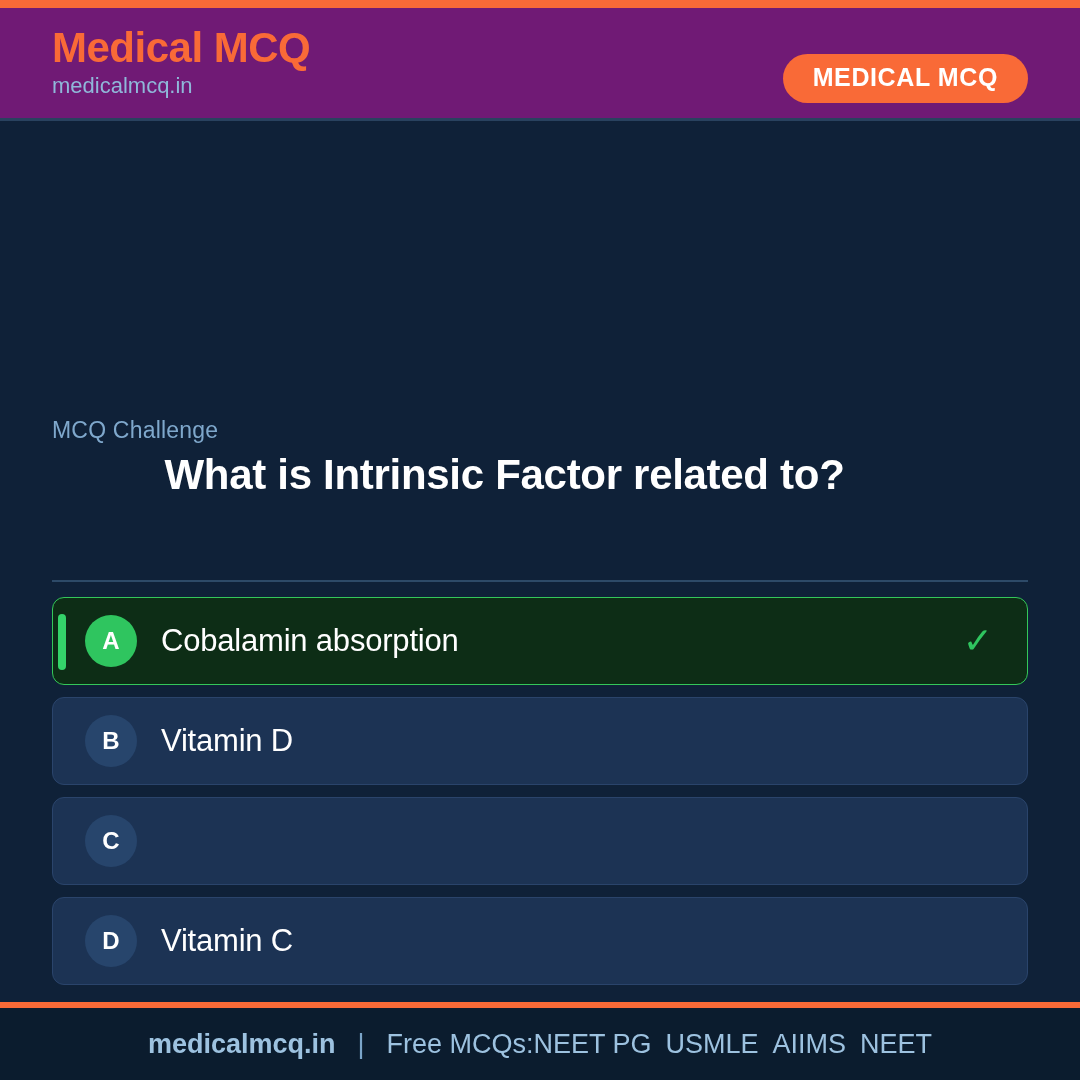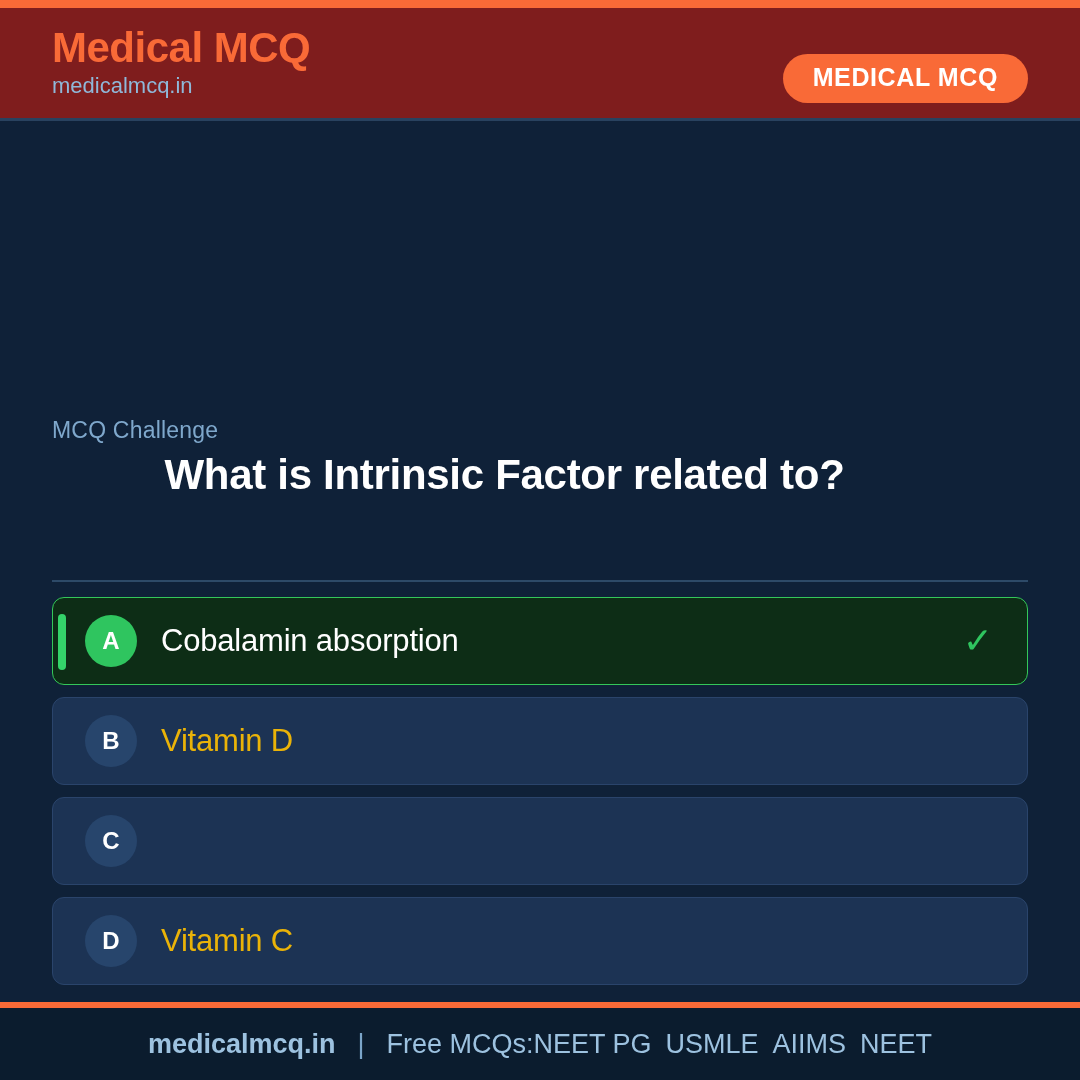--- a/index.html
+++ b/index.html
@@ -34,21 +34,21 @@
   
   .header {
     height: 113px;
     flex: none;
     position: relative;
     display: flex;
     align-items: center;
     padding: 0 52px;
     box-sizing: border-box;
     border-bottom: 3px solid #29425f;
-    background: #7f1d1d;
+    background: #701a75;
   }
   .brand-block {
     display: flex;
     flex-direction: column;
     justify-content: center;
   }
   .brand-title {
     font-size: 42px;
     font-weight: bold;
     color: #f96a37;
@@ -160,21 +160,21 @@
     color: #ffffff;
     margin-left: 32px;
     background: #27456c;
   }
   .option.correct .badge {
     background: #2fc55f;
     margin-left: 32px;
   }
   .opt-text {
     font-size: 31px;
-    color: #eab308;
+    color: #ffffff;
     margin-left: 24px;
     letter-spacing: -0.2px;
   }
   .option.correct .opt-text {
     color: #ffffff;
   }
   .check {
     position: absolute;
     right: 34px;
     top: 50%;

